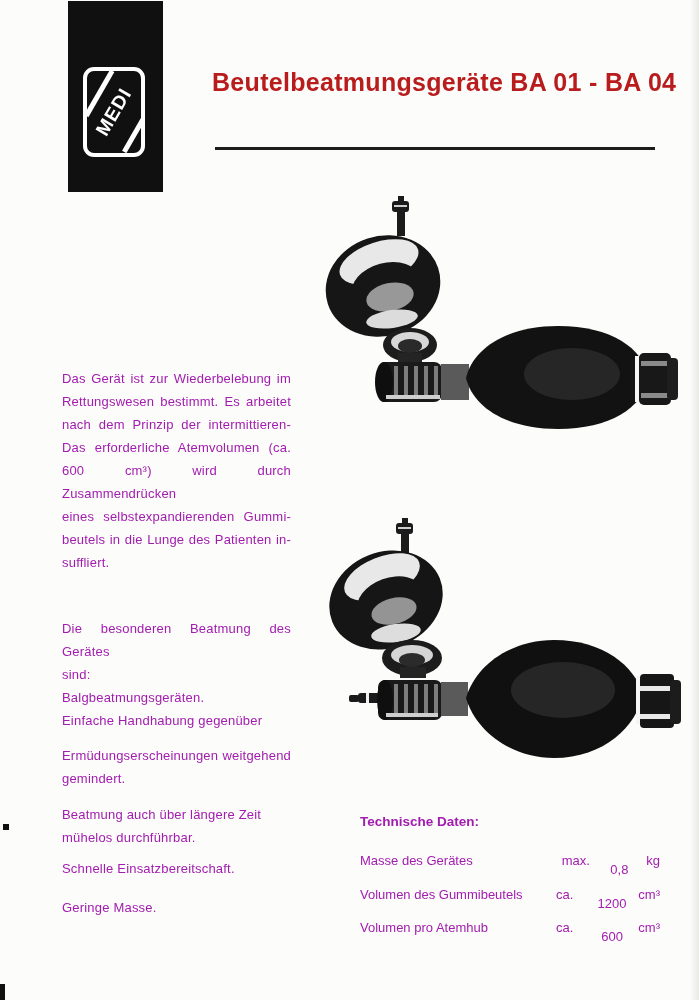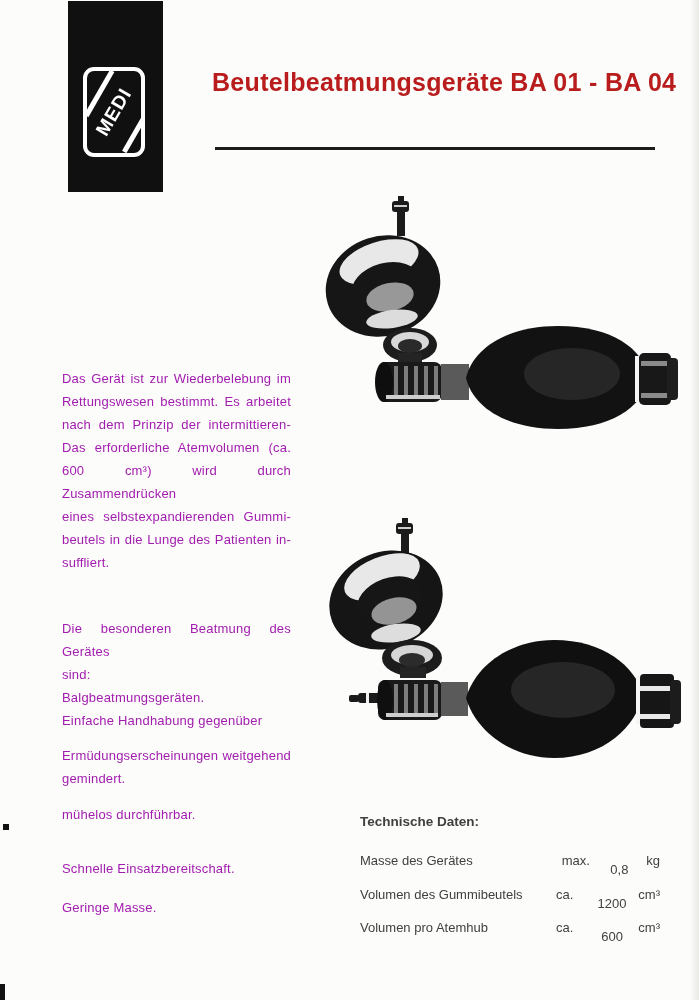--- a/index.html
+++ b/index.html
@@ -30,21 +30,21 @@
   .ln{white-space:nowrap;}
   .ln.just{white-space:normal;text-align:justify;text-align-last:justify;}
   .intro{top:367px;}
   .adv-head{top:617px;}
   .adv1{top:686px;}
   .adv2{top:744px;}
   .adv3{top:803px;}
   .adv4{top:857px;}
   .adv5{top:896px;}
   
-  .tech{position:absolute;left:360px;top:813px;width:300px;font-size:13px;color:#404040;}
+  .tech{position:absolute;left:360px;top:813px;width:300px;font-size:13px;color:#a21caf;}
   .tech-head{font-weight:700;font-size:13.5px;line-height:18px;}
   .tech-rows{margin-top:18px;}
   .trow{display:flex;line-height:24.5px;}
   .tlabel{width:203px;}
   .tqual{width:36px;}
   .tnum{width:44px;text-align:center;margin-top:9px;}
   .tunit{margin-left:5px;flex:1;}
   
   .photo1{position:absolute;left:320px;top:196px;width:360px;height:237px;}
   .photo2{position:absolute;left:328px;top:518px;width:367px;height:250px;}
@@ -179,20 +179,21 @@
 
   <div class="col adv1">
     <div class="ln">Balgbeatmungsgeräten.</div>
     <div class="ln">Einfache Handhabung gegenüber</div>
   </div>
   <div class="col adv2">
     <div class="ln just">Ermüdungserscheinungen weitgehend</div>
     <div class="ln">gemindert.</div>
   </div>
   <div class="col adv3">
+    <div class="ln">Beatmung auch über längere Zeit</div>
     <div class="ln">mühelos durchführbar.</div>
   </div>
   <div class="col adv4">
     <div class="ln">Schnelle Einsatzbereitschaft.</div>
   </div>
   <div class="col adv5">
     <div class="ln">Geringe Masse.</div>
   </div>
 
   <div class="tech">

